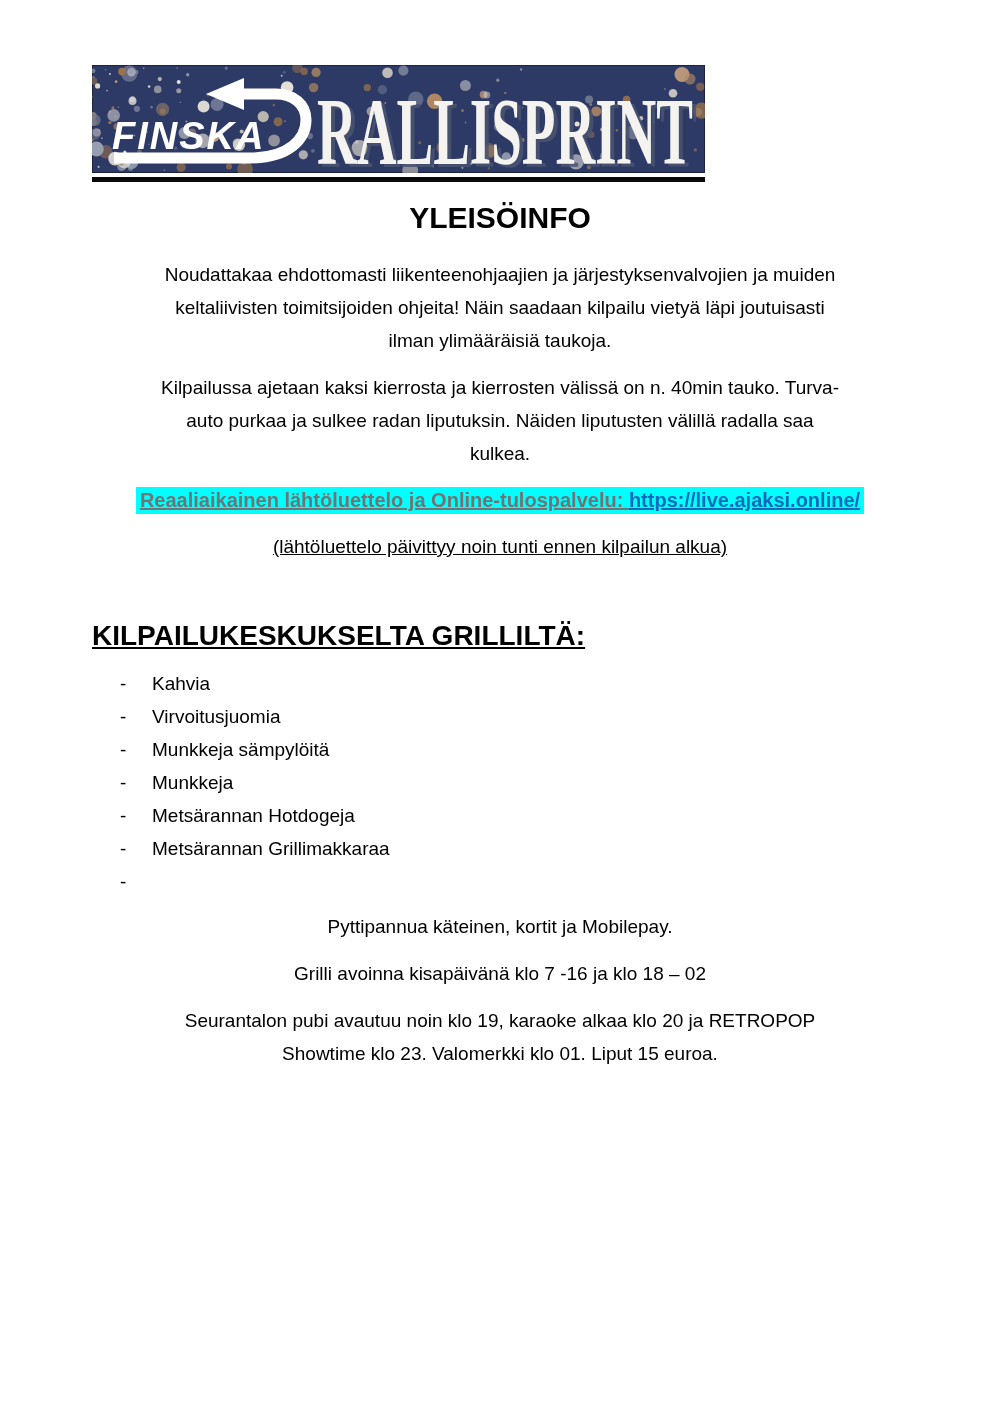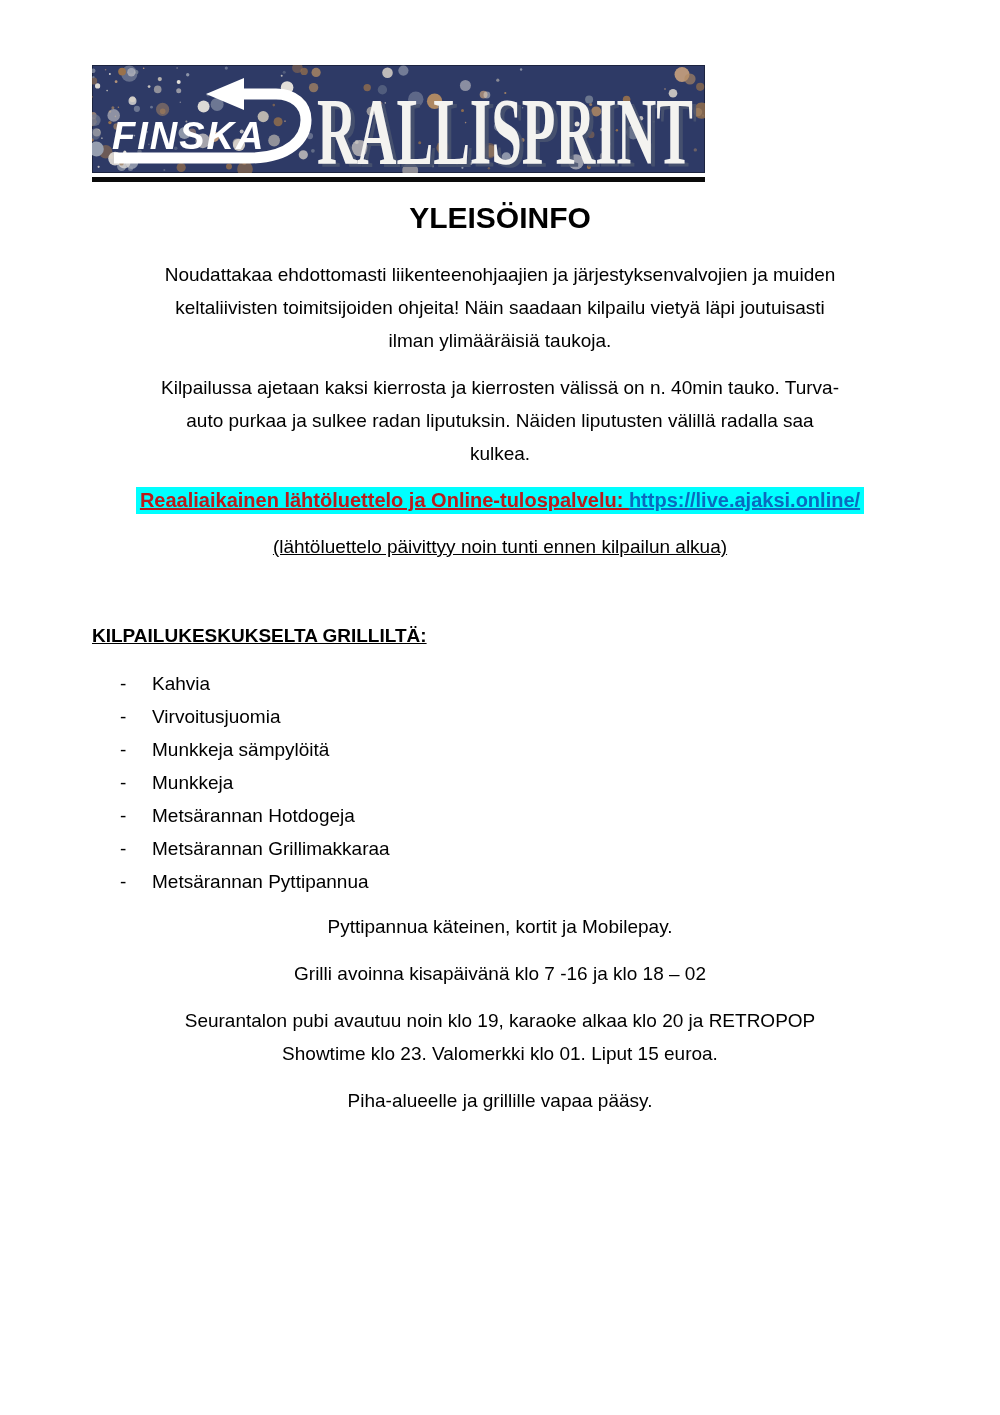--- a/index.html
+++ b/index.html
@@ -33,31 +33,31 @@
     text-align: center;
     font-size: 20px;
     font-weight: bold;
     line-height: 33px;
     margin: 0 0 13px 0;
   }
   .highlight-line mark {
     background: #00ffff;
     padding: 2px 4px 3px 4px;
   }
-  .highlight-label { color: #b91c1c; text-decoration: underline; }
+  .highlight-label { color: #737373; text-decoration: underline; }
   .live-link { color: #0b6abe; text-decoration: underline; font-weight: bold; cursor: pointer; }
   p.note-line {
     text-align: center;
     font-size: 19px;
     line-height: 33px;
     text-decoration: underline;
     margin: 8px;
   }
   h2.section-heading {
-    font-size: 19px;
+    font-size: 28px;
     line-height: 26px;
     font-weight: bold;
     text-decoration: underline;
     margin: 60px 0 18px 0;
   }
   ul.grill-list {
     list-style: none;
     margin: 0 0 12px 0;
     padding: 0;
     font-size: 19px;
@@ -302,26 +302,24 @@
     <li>
         <span class="dash">-</span>
         <span>Metsärannan Hotdogeja</span>
       </li>
     <li>
         <span class="dash">-</span>
         <span>Metsärannan Grillimakkaraa</span>
       </li>
     <li>
         <span class="dash">-</span>
-        <span>Metsärannan Pyttipannua</span>
       </li>
   </ul>
 
   <p class="body-par">Pyttipannua käteinen, kortit ja Mobilepay.</p>
 
   <p class="body-par">Grilli avoinna kisapäivänä klo 7 -16 ja klo 18 – 02</p>
 
   <p class="body-par">Seurantalon pubi avautuu noin klo 19, karaoke alkaa klo 20 ja RETROPOP
 Showtime klo 23. Valomerkki klo 01. Liput 15 euroa.</p>
 
-  <p class="body-par">Piha-alueelle ja grillille vapaa pääsy.</p>
 
 </div>
 
 </body></html>

